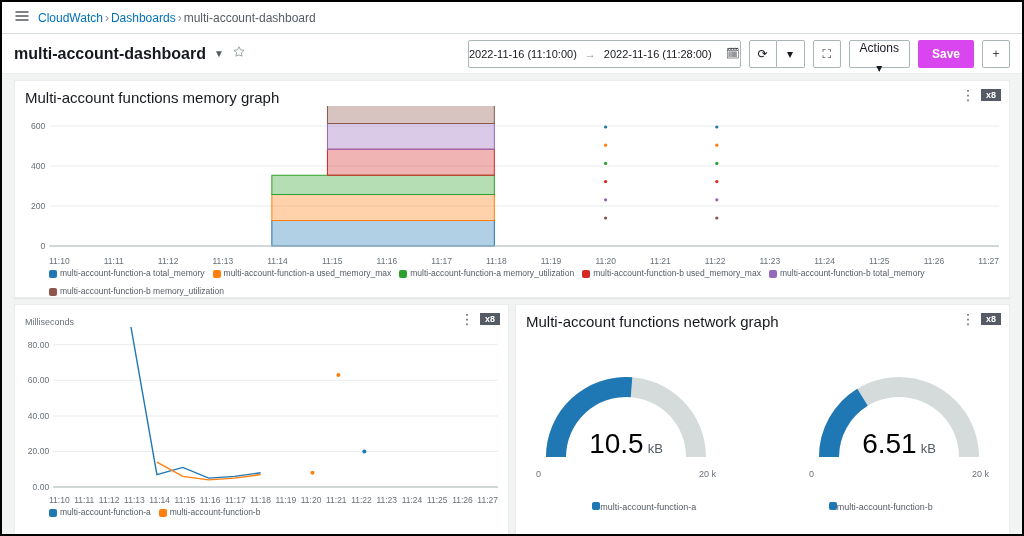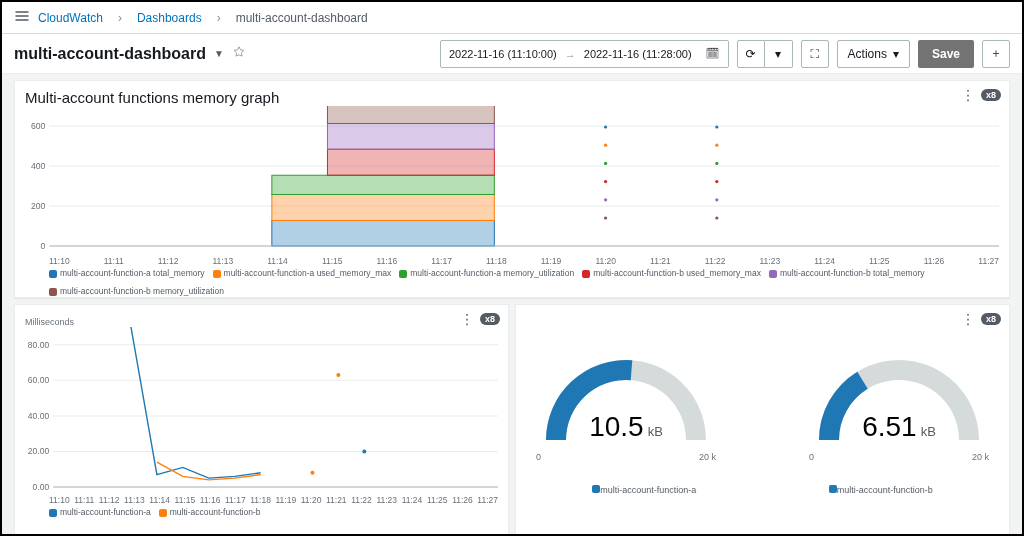--- a/index.html
+++ b/index.html
@@ -1,42 +1,42 @@
 <!DOCTYPE html>
 <html><head>
 <meta charset="utf-8">
 <style>
   * { box-sizing: border-box; margin: 0; padding: 0; }
   body { font-family: "Amazon Ember", "Helvetica Neue", Arial, sans-serif; font-size: 12px; color: #16191f; background: #f2f3f3; width: 1024px; height: 536px; overflow: hidden; border: 2px solid #000; }
   .topbar { display: flex; align-items: center; height: 32px; padding: 0 12px; background: #fff; border-bottom: 1px solid #d5dbdb; gap: 8px; }
   .hamburger svg { width: 16px; height: 16px; stroke: #545b64; }
-  .breadcrumb { display: flex; align-items: center; gap: 15px; font-size: 12px; }
+  .breadcrumb { display: flex; align-items: center; gap: 2px; font-size: 12px; }
   .breadcrumb a { color: #0073bb; text-decoration: none; }
   .breadcrumb .sep { color: #879196; }
   .breadcrumb .current { color: #545b64; }
   .titlebar { display: flex; align-items: center; height: 40px; padding: 0 12px; background: #fff; border-bottom: 1px solid #eaeded; gap: 8px; }
   .title { font-size: 16px; font-weight: 700; }
   .title-caret { font-size: 10px; color: #545b64; }
   .star svg { width: 14px; height: 14px; stroke: #879196; fill: none; }
   .spacer { flex: 1; }
-  .timerange { display: flex; align-items: center; border: 1px solid #aab7b8; border-radius: 2px; height: 28px; padding: 0 8px; gap: 8px; background: #fff; font-size: 11px; }
+  .timerange { display: flex; align-items: center; border: 1px solid #aab7b8; border-radius: 2px; height: 28px; padding: 0 0; gap: 8px; background: #fff; font-size: 11px; }
   .timerange .arrow { color: #879196; }
   .iconbtn { width: 28px; height: 28px; border: 1px solid #aab7b8; border-radius: 2px; background: #fff; display: flex; align-items: center; justify-content: center; cursor: pointer; }
   .btngroup { display: flex; }
   .btngroup .iconbtn:first-child { border-top-right-radius: 0; border-bottom-right-radius: 0; }
   .btngroup .iconbtn:last-child { border-top-left-radius: 0; border-bottom-left-radius: 0; border-left: none; }
-  .actionsbtn { height: 28px; padding: 0 10px; border: 1px solid #aab7b8; border-radius: 2px; background: #fff; display: flex; align-items: center; gap: 6px; font-size: 12px; cursor: pointer; }
-  .savebtn { height: 28px; padding: 0 14px; border: none; border-radius: 2px; background: #737373; color: #fff; font-weight: 700; font-size: 12px; cursor: pointer; }
+  .actionsbtn { height: 28px; padding: 0 10px; border: 1px solid #aab7b8; border-radius: 2px; background: #fff; display: flex; align-items: center; gap: 6px; font-size: 12px; cursor: pointer; flex-direction: column; }
+  .savebtn { height: 28px; padding: 0 14px; border: none; border-radius: 2px; background: #d946ef; color: #fff; font-weight: 700; font-size: 12px; cursor: pointer; }
   .grid { padding: 6px 12px; display: grid; grid-template-columns: 1fr 1fr; grid-template-rows: 218px 238px; gap: 6px; }
   .panel { background: #fff; border: 1px solid #eaeded; box-shadow: 0 1px 1px rgba(0,0,0,0.05); position: relative; padding: 8px 10px 4px 10px; }
   .panel.wide { grid-column: 1 / span 2; }
   .panel-title { font-size: 15px; font-weight: 400; color: #16191f; }
   .panel-tools { position: absolute; top: 6px; right: 8px; display: flex; gap: 6px; align-items: center; }
   .dots { font-size: 14px; color: #545b64; cursor: pointer; }
-  .badge { background: #545b64; color: #fff; border-radius: 6px; font-size: 9px; font-weight: 700; padding: 1px 5px; }
+  .badge { background: #545b64; color: #fff; border-radius: 0; font-size: 9px; font-weight: 700; padding: 1px 5px; }
   .unit { font-size: 9px; color: #687078; margin-top: 4px; }
   .chart { position: relative; width: 100%; }
   .xaxis { display: flex; justify-content: space-between; font-size: 8.5px; color: #687078; padding: 2px 0 0 24px; }
   .legend { display: flex; flex-wrap: wrap; gap: 8px; font-size: 8.5px; color: #545b64; margin-top: 2px; padding-left: 24px; }
   .legend .item { display: flex; align-items: flex-end; gap: 3px; }
   .swatch { width: 8px; height: 8px; border-radius: 2px; display: inline-block; }
   .gauges { display: flex; justify-content: space-between; align-items: center; height: 170px; }
   .gauge { text-align: center; }
   .gauge svg { width: 200px; height: 120px; }
   .gauge-ticks { display: flex; justify-content: space-between; font-size: 9px; color: #687078; width: 180px; margin: -6px auto 0 auto; }
@@ -216,20 +216,21 @@
         <span class="item"><span class="swatch" style="background:#1f77b4"></span>multi-account-function-a</span>
         <span class="item"><span class="swatch" style="background:#ff7f0e"></span>multi-account-function-b</span>
       </div>
   </div>
 
   <div class="panel">
     <div class="panel-tools">
       <span class="dots">⋮</span>
       <span class="badge">x8</span>
     </div>
+    <div class="panel-title">Multi-account functions network graph</div>
     <div class="gauges">
       <div class="gauge">
         <svg id="gauge0" viewBox="0 0 200 110">
             <path d="M 20 99.99999999999999 A 80 80 0 0 1 180 100 L 160 100 A 60 60 0 0 0 40 99.99999999999999 Z" fill="#d5dbdb"></path>
             <path d="M 20 99.99999999999999 A 80 80 0 0 1 106.2767276582276 20.246613301349768 L 104.70754574367069 40.18495997601232 A 60 60 0 0 0 40 99.99999999999999 Z" fill="#1f77b4"></path>
             <text x="100" y="96" text-anchor="middle" font-size="28">10.5<tspan font-size="13" fill="#545b64" dx="4">kB</tspan></text>
           </svg>
         <div class="gauge-ticks">
             <span>0</span>
             <span>20 k</span>

